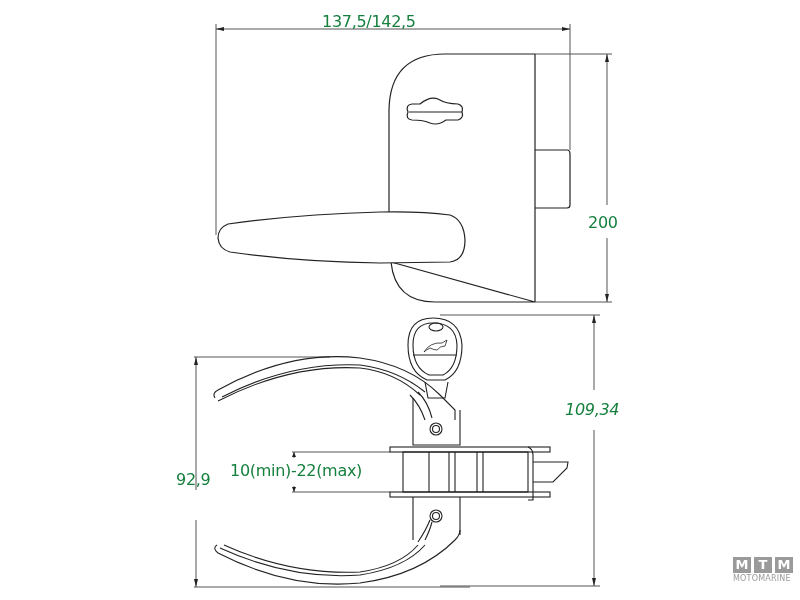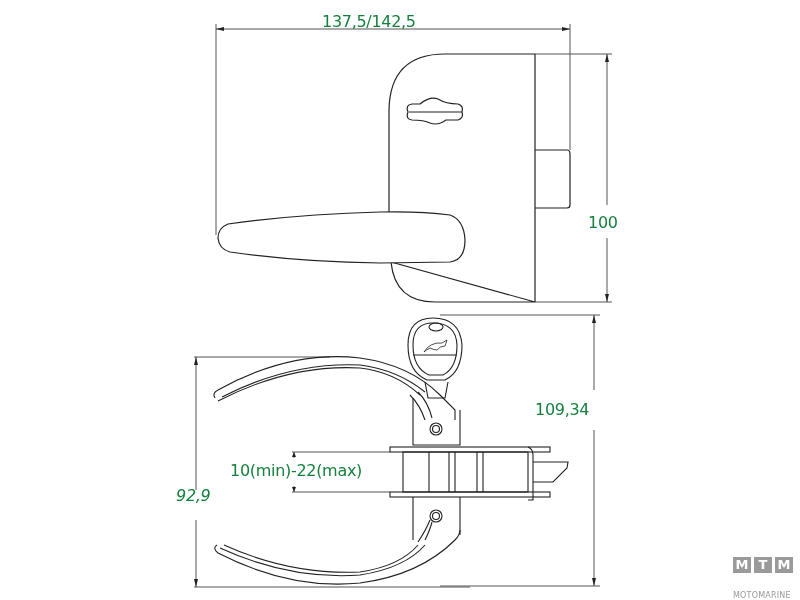--- a/index.html
+++ b/index.html
@@ -2,21 +2,21 @@
 <html><head>
   <meta charset="utf-8">
   <style>
     html, body { margin: 0; padding: 0; background: #ffffff; }
     body { width: 800px; height: 600px; position: relative; overflow: hidden; font-family: "DejaVu Sans", sans-serif; }
     svg.drawing { position: absolute; left: 0; top: 0; }
     .dim-text { position: absolute; font-family: "DejaVu Sans", sans-serif; font-size: 16px; color: #15803d; white-space: nowrap; letter-spacing: -0.3px; }
     .logo { position: absolute; left: 733px; top: 557px; width: 62px; }
     .logo-boxes { display: flex; gap: 3px; }
     .logo-box { width: 18px; height: 16px; background: #9a9a9a; color: #fff; font-family: "DejaVu Sans", sans-serif; font-size: 13px; font-weight: bold; text-align: center; line-height: 16px; }
-    .logo-sub { font-family: "DejaVu Sans", sans-serif; font-size: 8px; color: #9a9a9a; letter-spacing: 0.2px; margin-top: 18px; }
+    .logo-sub { font-family: "DejaVu Sans", sans-serif; font-size: 8px; color: #9a9a9a; letter-spacing: 0.2px; margin-top: 1px; }
   </style>
 </head>
 <body>
 
 <svg class="drawing" width="800" height="600" viewBox="0 0 800 600" xmlns="http://www.w3.org/2000/svg">
   <g fill="none" stroke="#555" stroke-width="1">
 
     <g>
       <line x1="216" y1="24" x2="216" y2="235"></line>
       <line x1="570" y1="24" x2="570" y2="150"></line>
@@ -114,23 +114,23 @@
       <circle cx="436" cy="516" r="3.5"></circle>
       <path d="M217,545 Q212,548 218,553 Q290,590 360,583 Q420,575 455,540 Q460,535 460,530"></path>
       <path d="M220,548 Q290,580 360,575 Q405,568 425,545"></path>
       <path d="M224,545 Q290,575 360,572 Q400,566 418,545"></path>
       <path d="M425,540 Q430,530 432,522 M418,542 Q426,530 430,520"></path>
     </g>
   </g>
 </svg>
 
 <div class="dim-text" style="left:322px; top:12px;">137,5/142,5</div>
-<div class="dim-text" style="left:588px; top:213px;">100</div>
-<div class="dim-text" style="left:535px; top:400px;">109,34</div>
-<div class="dim-text" style="left:176px; top:486px;font-style:italic;">92,9</div>
+<div class="dim-text" style="left:588px; top:213px;">200</div>
+<div class="dim-text" style="left:565px; top:400px;font-style:italic;">109,34</div>
+<div class="dim-text" style="left:176px; top:470px;">92,9</div>
 <div class="dim-text" style="left:230px; top:461px;">10(min)-22(max)</div>
 
 <div class="logo">
   <div class="logo-boxes">
     <div class="logo-box">M</div>
     <div class="logo-box">T</div>
     <div class="logo-box">M</div>
   </div>
   <div class="logo-sub">MOTOMARINE</div>
 </div>

